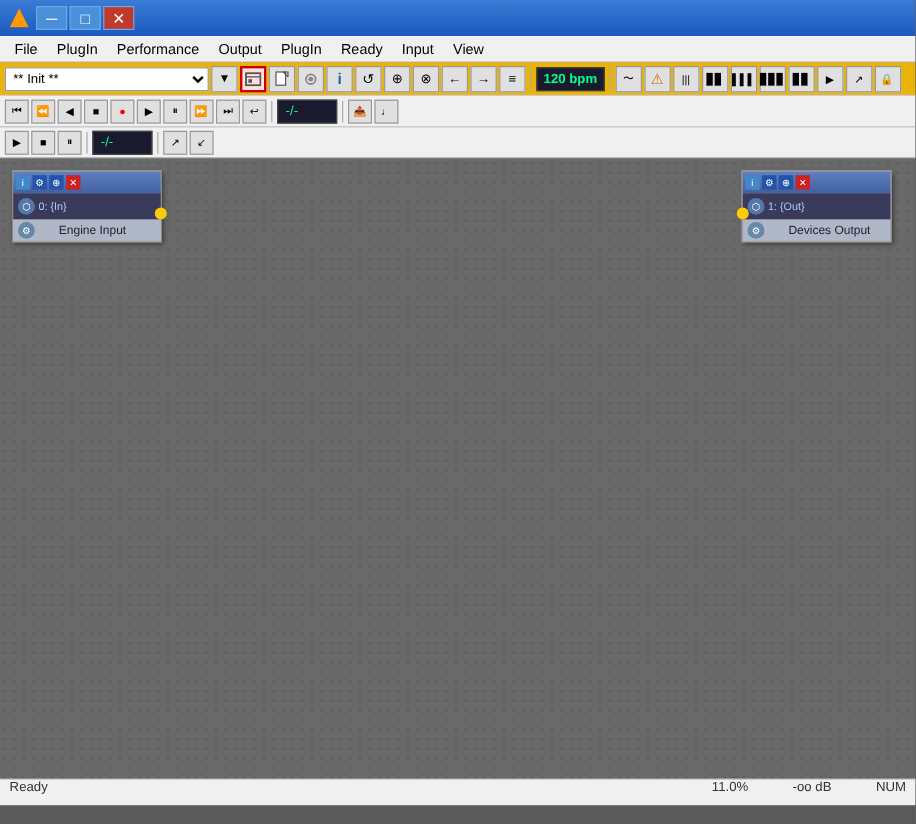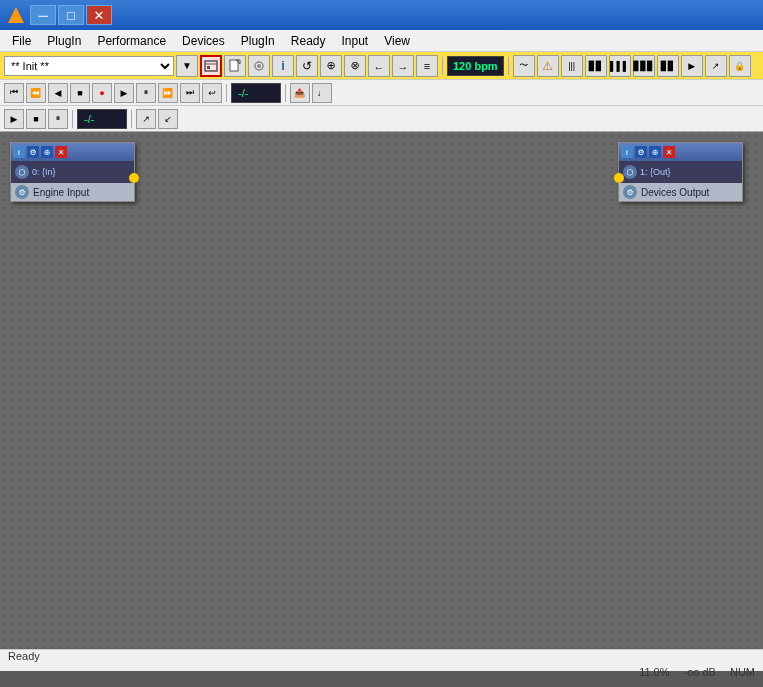--- a/index.html
+++ b/index.html
@@ -66,21 +66,21 @@
     }
     .menu-item {
       padding: 2px 8px;
       font-size: 12px;
       cursor: pointer;
       color: #000;
     }
 
     
     .toolbar1 {
-      background: #fde047;
+      background: #eab308;
       height: 28px;
       display: flex;
       align-items: center;
       padding: 0 4px;
       gap: 2px;
       border-bottom: 1px solid #ccc;
     }
     .tb-select {
       width: 170px;
       height: 20px;
@@ -246,20 +246,21 @@
       border-radius: 50%;
       display: flex;
       align-items: center;
       justify-content: center;
       font-size: 8px;
       color: white;
     }
     .node-label {
       font-size: 10px;
       color: #223;
+      margin-left: 16px;
     }
     .node-connector {
       position: absolute;
       width: 10px;
       height: 10px;
       background: #ffcc00;
       border-radius: 50%;
       top: 50%;
       transform: translateY(-50%);
     }
@@ -280,23 +281,22 @@
       padding: 0 8px;
       font-size: 11px;
       color: #333;
       gap: 0;
     }
     .status-text {
       flex: 1;
     }
     .status-right {
       display: flex;
-      gap: 14px;
-      align-items: center;
-      margin-top: 16px;
+      gap: 37px;
+      align-items: center;
     }
     .status-value {
       color: #333;
       font-size: 11px;
     }
   </style>
 </head>
 <body>
 
 <div class="title-bar">
@@ -305,21 +305,21 @@
     <div class="title-btn">─</div>
     <div class="title-btn">□</div>
     <div class="title-btn close">✕</div>
   </div>
 </div>
 
 <div class="menu-bar">
   <span class="menu-item">File</span>
   <span class="menu-item">PlugIn</span>
   <span class="menu-item">Performance</span>
-  <span class="menu-item">Devices</span>
+  <span class="menu-item">Output</span>
   <span class="menu-item">PlugIn</span>
   <span class="menu-item">Ready</span>
   <span class="menu-item">Input</span>
   <span class="menu-item">View</span>
 </div>
 
 <div class="toolbar1">
   <select class="tb-select">
     <option>** Init **</option>
   </select>

